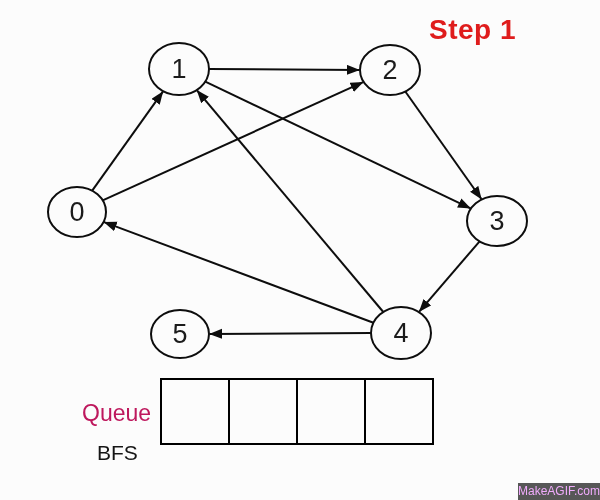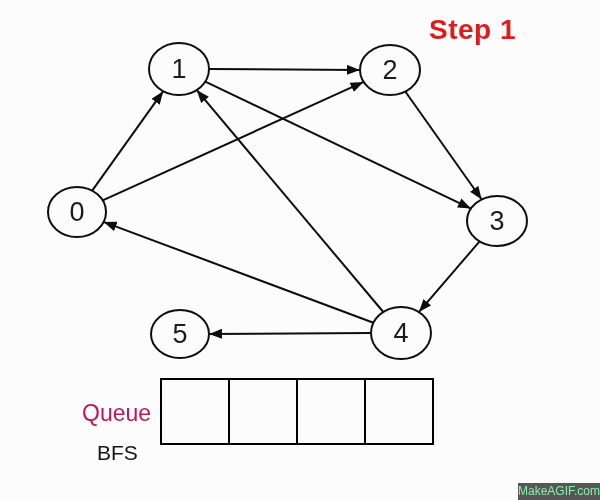--- a/index.html
+++ b/index.html
@@ -125,15 +125,15 @@
 
   <div class="queue-cells">
       <div class="qcell"></div>
       <div class="qcell"></div>
       <div class="qcell"></div>
       <div class="qcell"></div>
     </div>
 
   <div class="algo-label">BFS</div>
 
-  <div class="watermark" style="background: rgb(87, 87, 87); color: #86efac;">MakeAGIF.com</div>
+  <div class="watermark" style="background: rgb(87, 87, 87); color: #f0abfc;">MakeAGIF.com</div>
 
 </div>
 
 </body></html>

